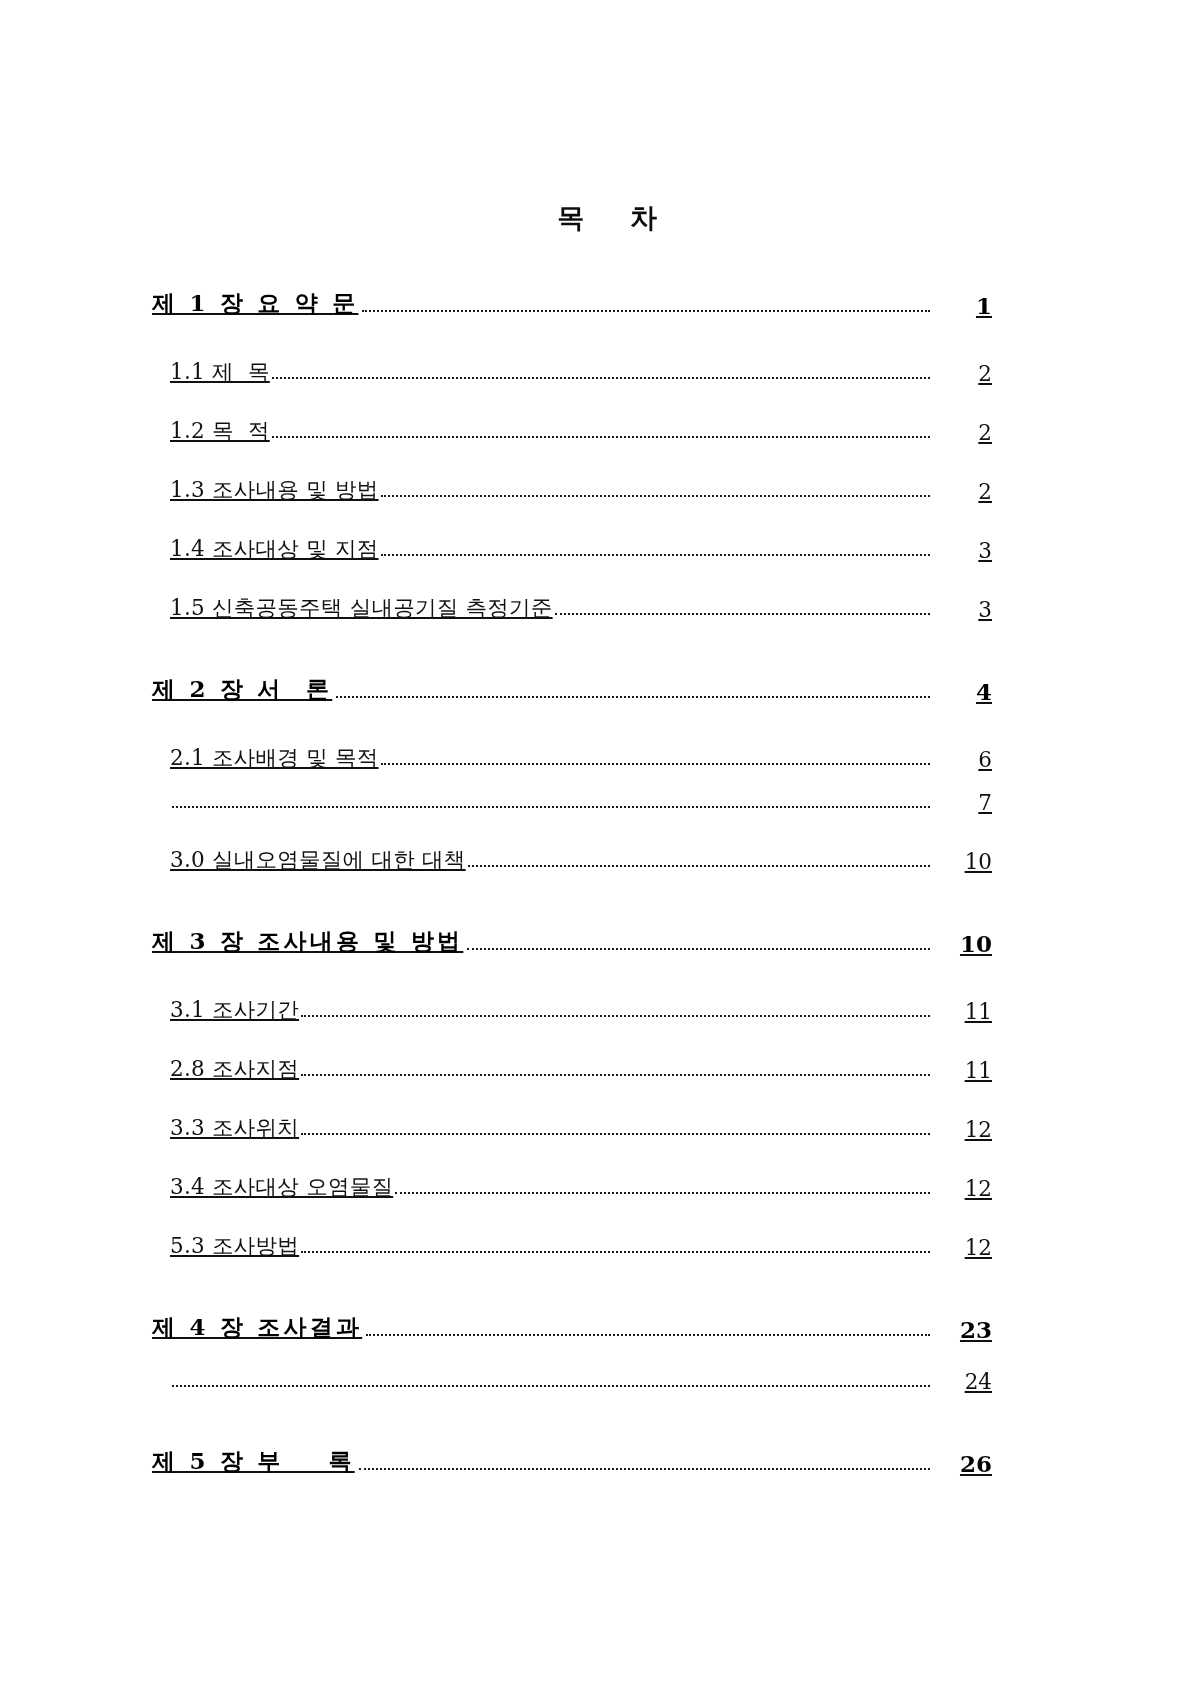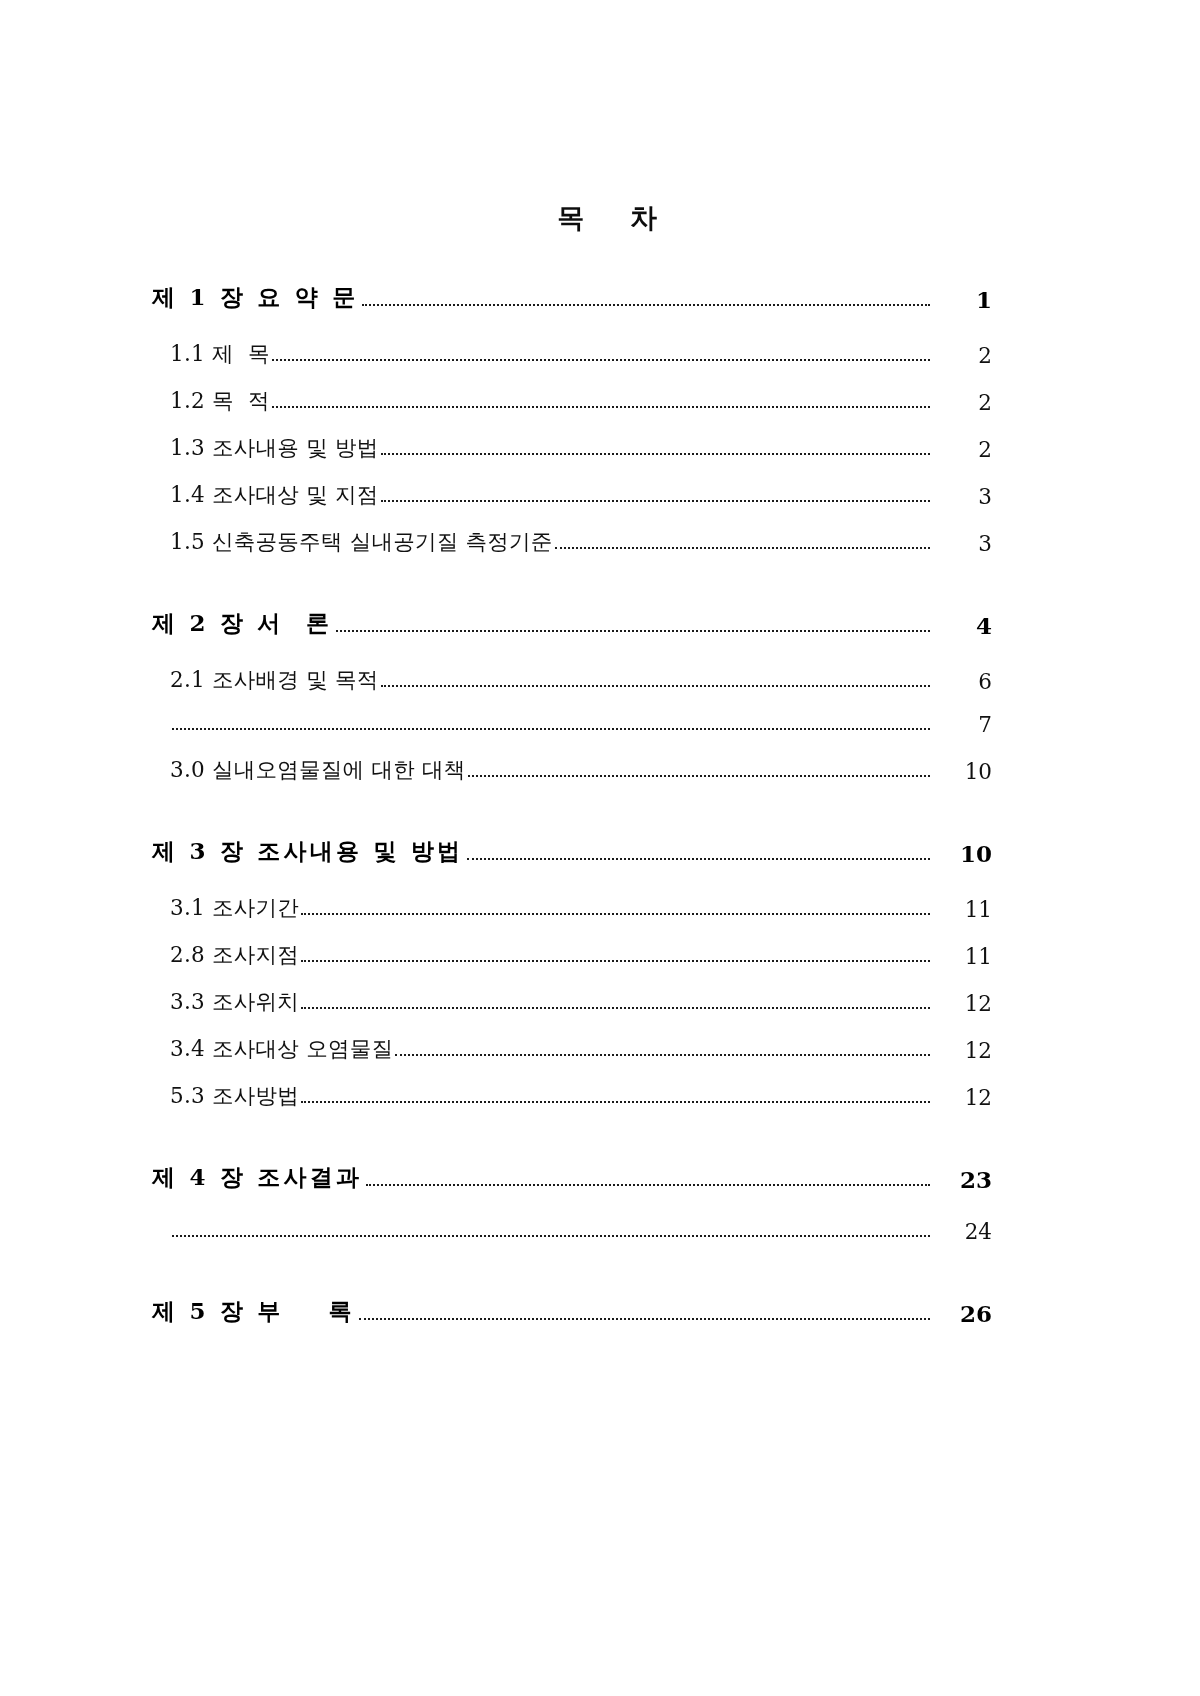--- a/index.html
+++ b/index.html
@@ -26,23 +26,24 @@
     left: 8px;
     width: 1200px;
     text-align: center;
     font-size: 27px;
     font-weight: 600;
     letter-spacing: 0.06em;
     color: #0d0d0d;
   }
   .toc {
     position: absolute;
-    top: 282px;
+    top: 288px;
     left: 152px;
     width: 840px;
+    text-decoration: underline;
   }
   .entry {
     display: flex;
     align-items: flex-end;
     width: 100%;
     box-sizing: border-box;
   }
   .entry .label {
     white-space: nowrap;
     flex: 0 0 auto;
@@ -93,20 +94,21 @@
 
   
   .entry.section {
     font-size: 21.5px;
     font-weight: 400;
     color: #111111;
     padding-left: 18px;
   }
   .entry.section .label {
     letter-spacing: 0.012em;
+    margin-top: 12px;
   }
   .entry.section .pageno {
     width: 52px;
     padding-left: 8px;
   }
   .entry.section .leader::after {
     bottom: 0.32em;
     border-bottom-width: 2.2px;
   }
 

